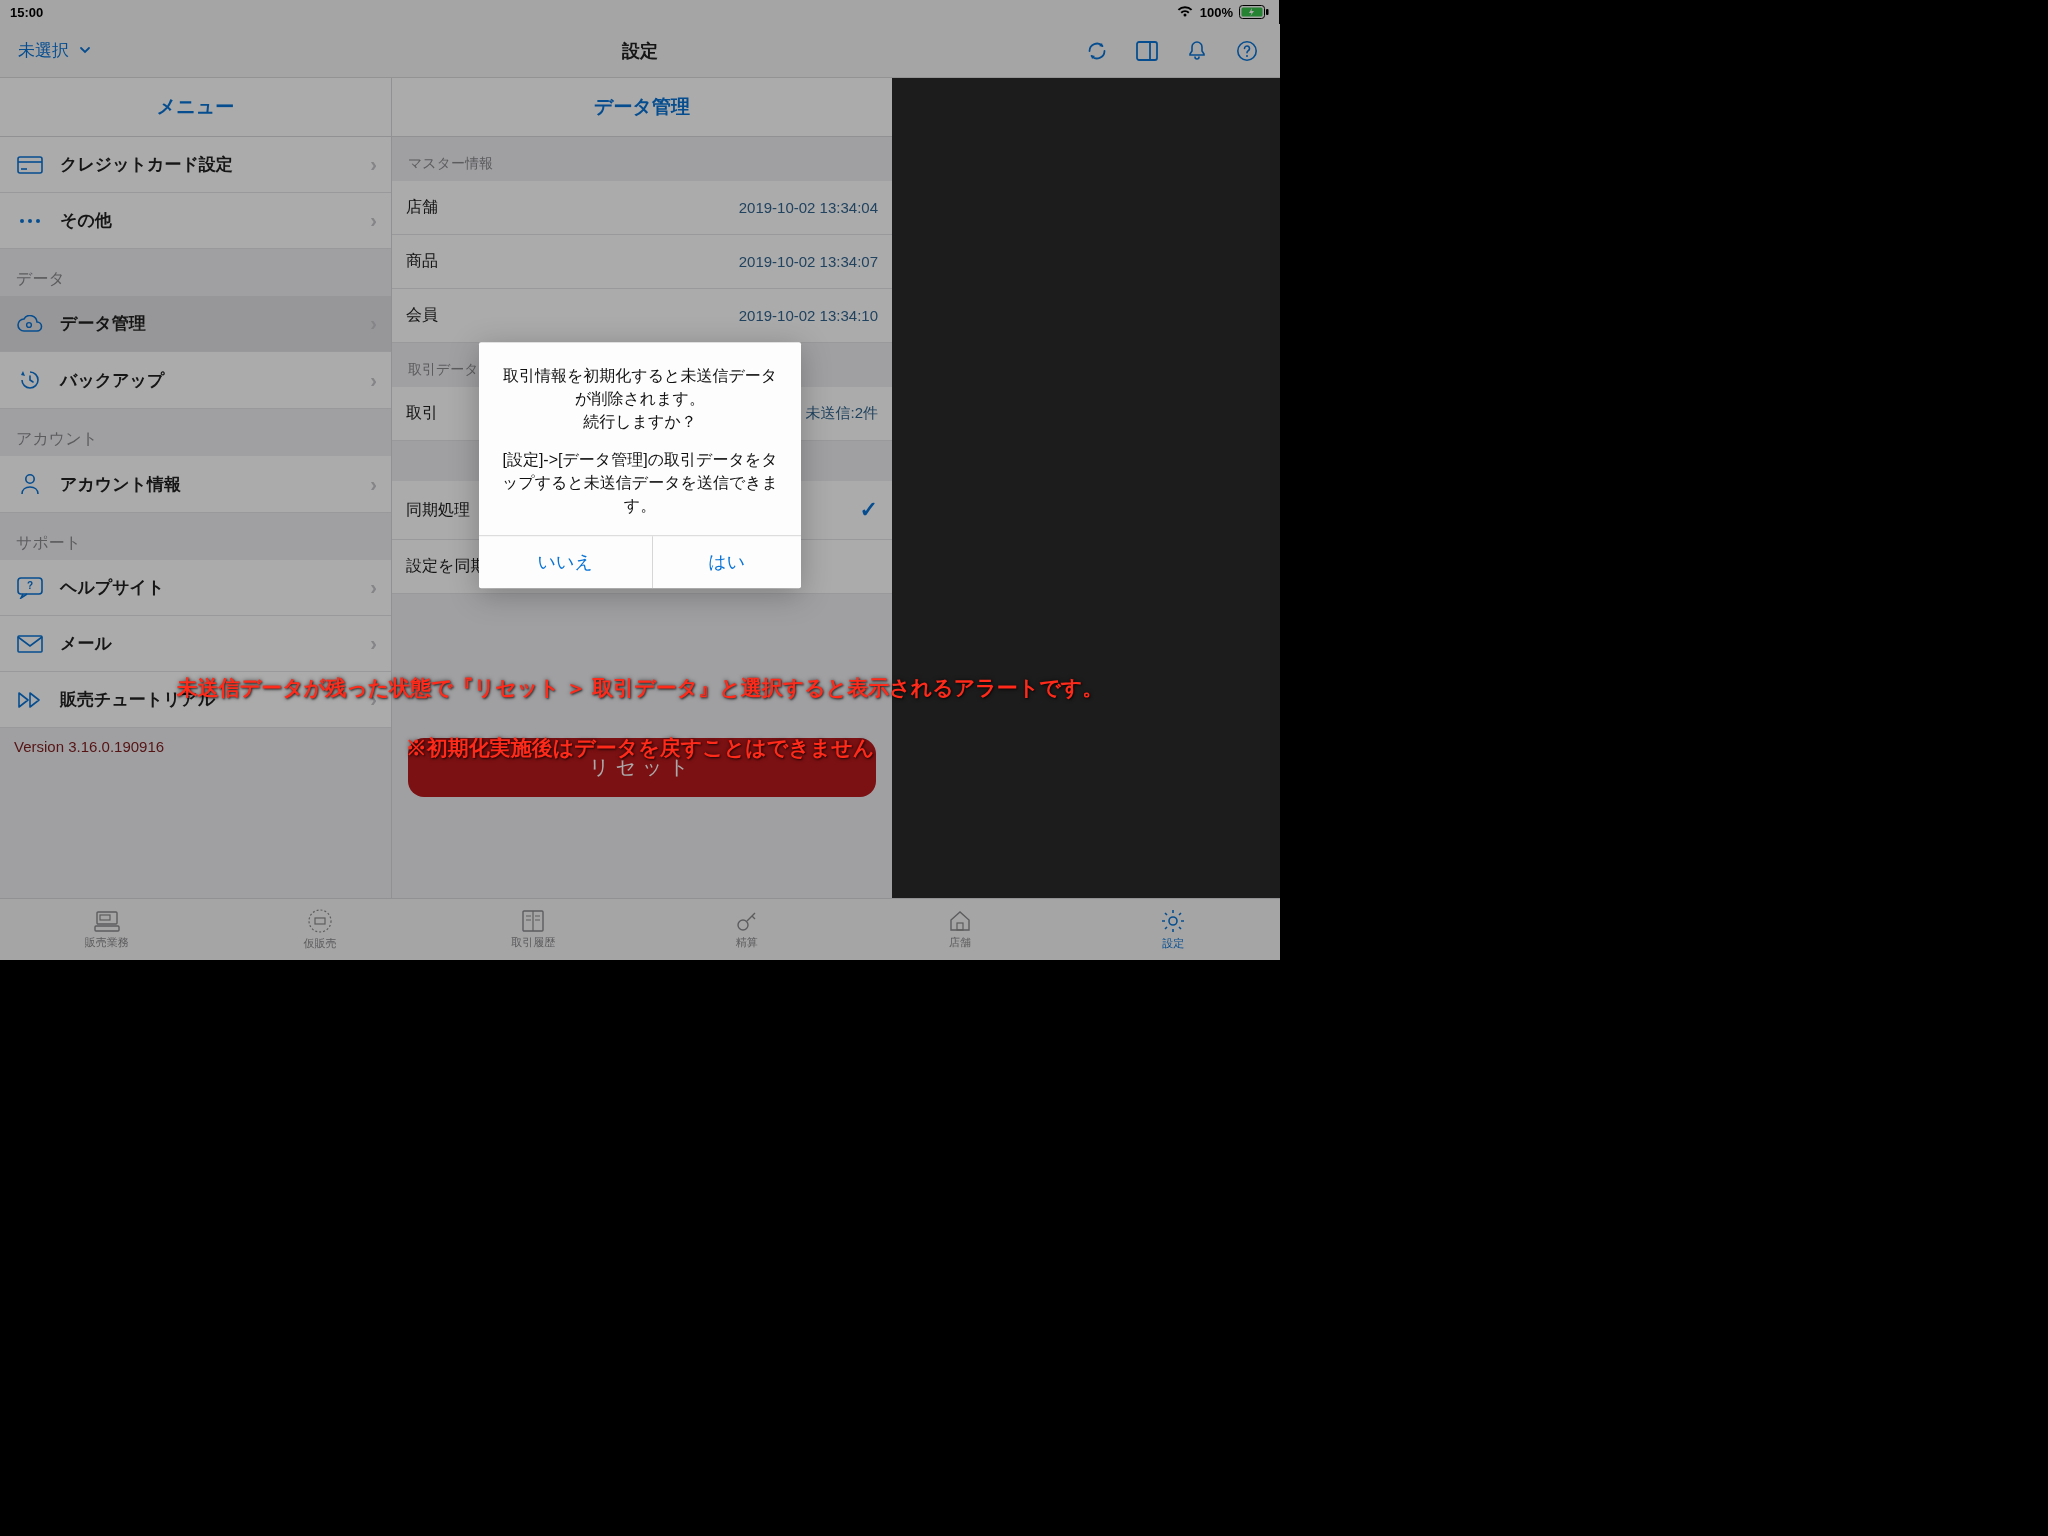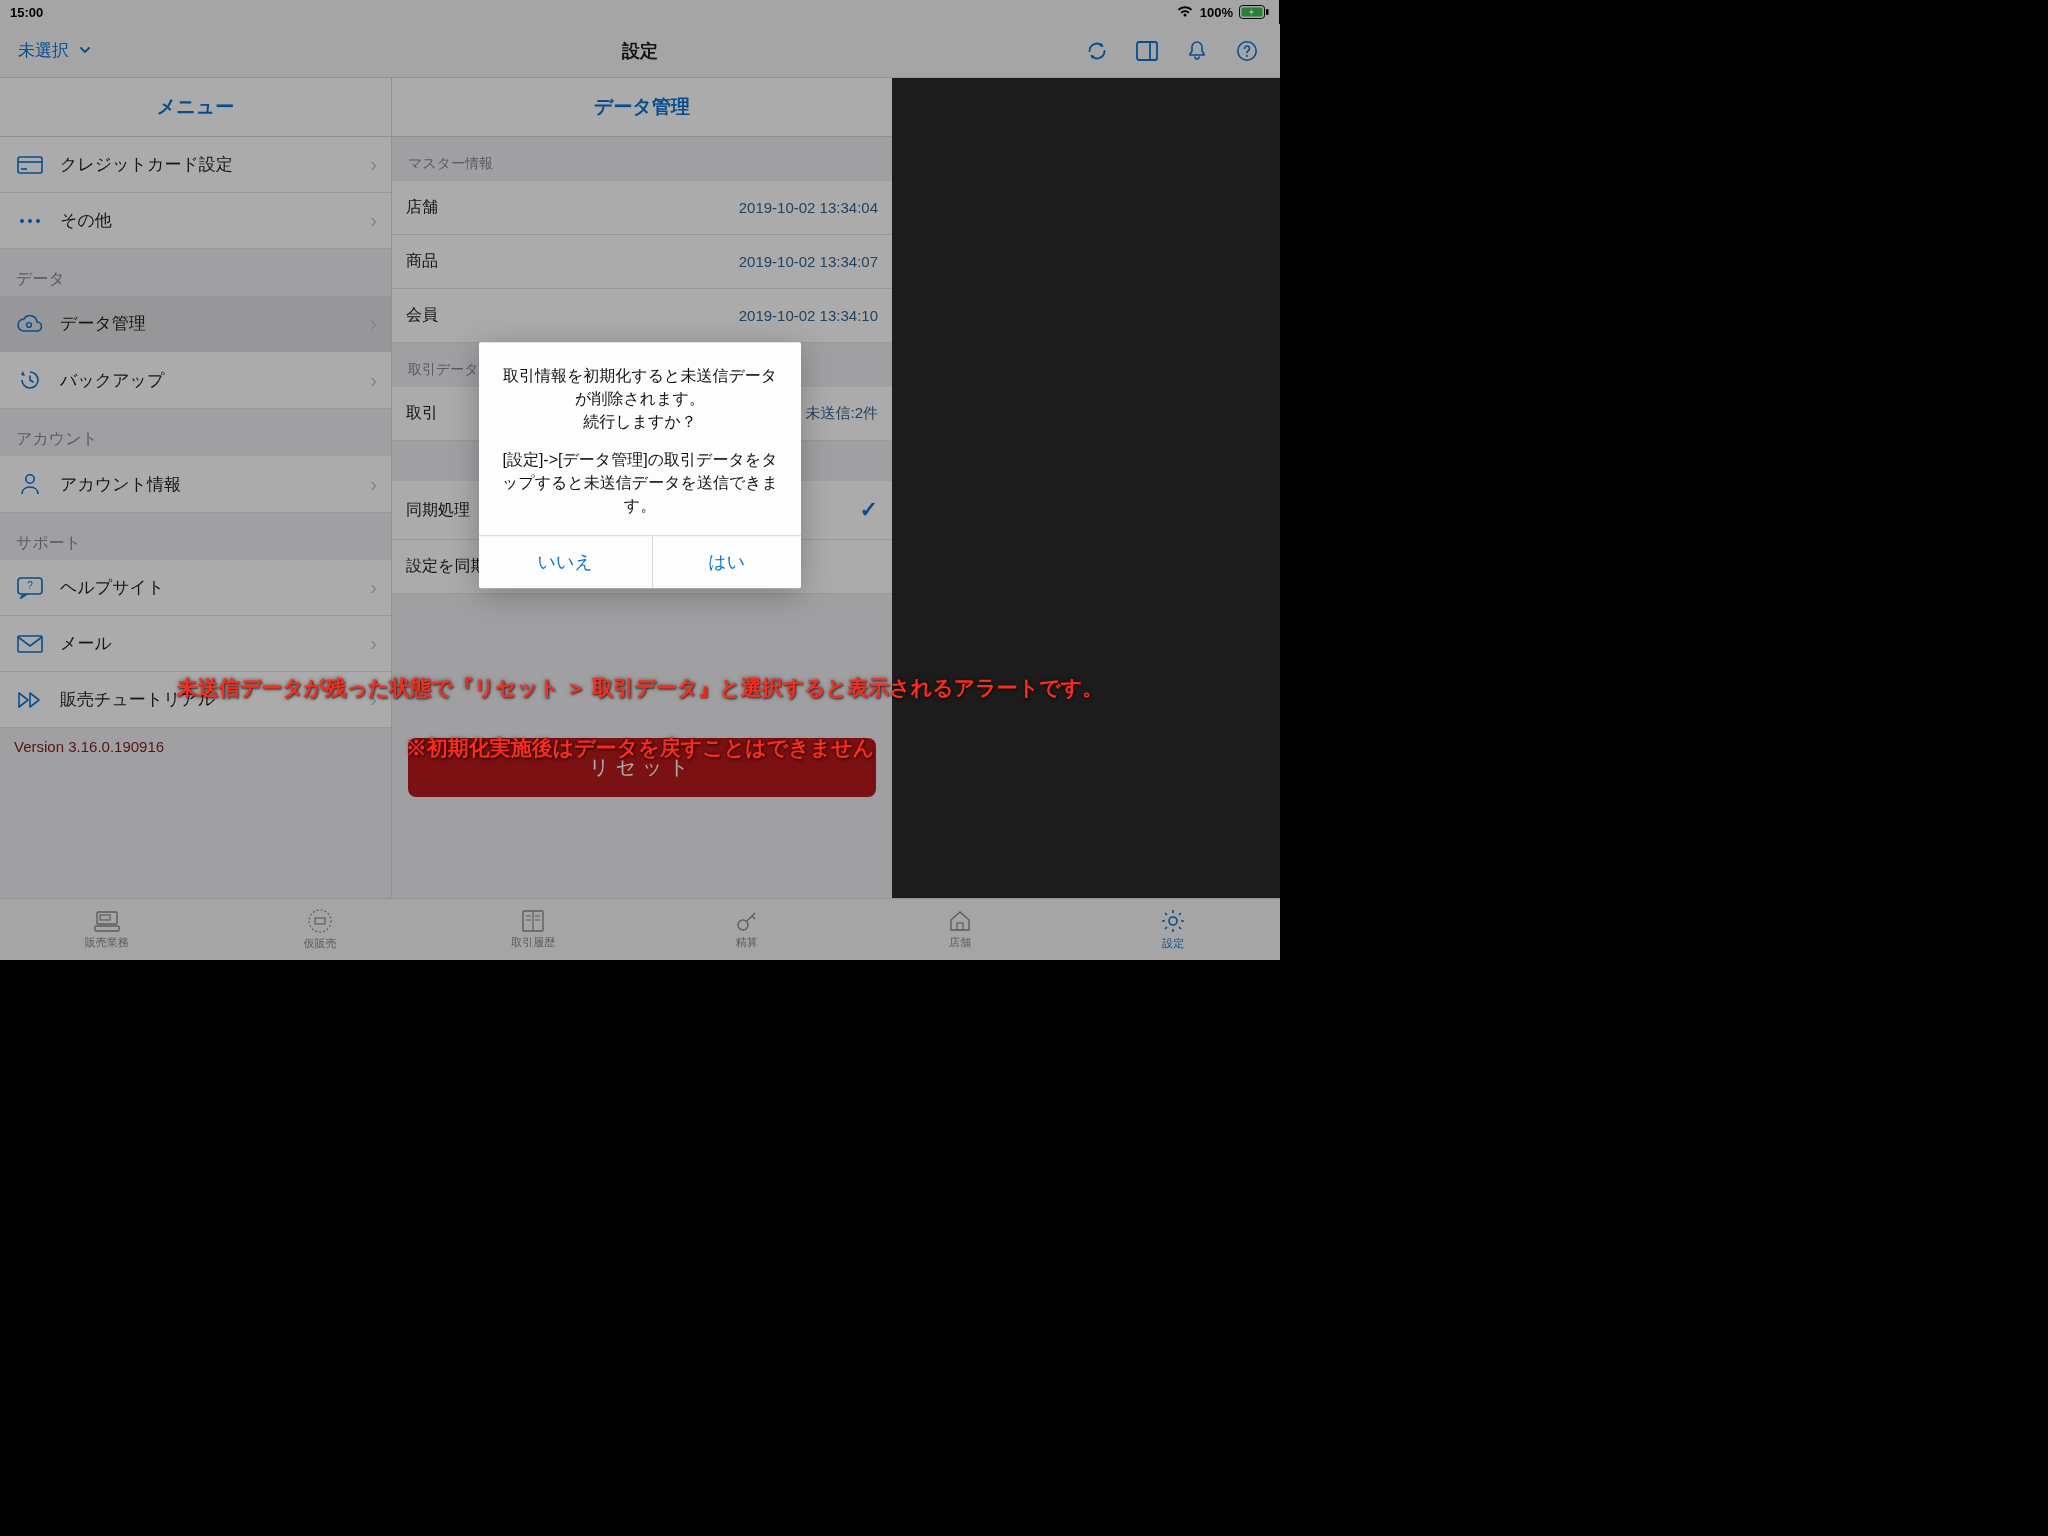--- a/index.html
+++ b/index.html
@@ -18,39 +18,39 @@
   .nav-title { position:absolute; left:0; right:0; text-align:center; font-size:18px; font-weight:600; color:#222; pointer-events:none; }
   .nav-right { margin-left:auto; display:flex; align-items:center; gap:28px; padding-right:22px; color:#0a74d6; }
   .nav-icon { width:22px; height:22px; display:inline-flex; align-items:center; justify-content:center; }
 
   
   .content { position:absolute; top:78px; left:0; bottom:62px; right:0; display:flex; background:#efeff4; }
   .sidebar { width:392px; background:#efeff4; border-right:1px solid #d8d8db; display:flex; flex-direction:column; }
   .sidebar-header { background:#fff; border-bottom:1px solid #d8d8db; text-align:center; color:#0a74d6; font-size:19px; font-weight:600; padding:16px 0; }
   .sidebar-body { flex:1; overflow:auto; }
   .section-label { padding:20px 16px 6px; font-size:16px; color:#8a8a8d; }
-  .menu-row { background:#fff; border-bottom:1px solid #e4e4e7; display:flex; align-items:center; padding:16px 14px; font-size:17px; color:#222; position:relative; }
+  .menu-row { background:#fff; border-bottom:1px solid #e4e4e7; display:flex; align-items:center; padding:16px 14px; font-size:17px; color:#222; position:relative;font-weight:bold; }
   .menu-row:first-of-row { border-top:1px solid #e4e4e7; }
   .menu-row.selected { background:#e2e2e5; }
   .menu-row .chev { margin-left:auto; color:#c7c7cc; font-size:20px; }
   .menu-icon { width:32px; display:inline-flex; align-items:center; justify-content:center; margin-right:14px; color:#0a74d6; }
   .version { padding:10px 14px; color:#7f1d1d; font-size:15px; }
 
   
   .main { flex:1; display:flex; flex-direction:column; background:#efeff4; }
   .main-inner { width:500px; display:flex; flex-direction:column; height:100%; position:relative;}
   .main-header { background:#fff; border-bottom:1px solid #d8d8db; text-align:center; color:#0a74d6; font-size:19px; font-weight:600; padding:16px 0; }
   .main-body { flex:1; overflow:auto; }
   .main-right-gap { position:absolute; top:0; bottom:0; right:0; width:calc(100% - 892px); background:#2b2b2b; }
   .group-label { padding:18px 16px 8px; font-size:14px; color:#8a8a8d; }
   .data-row { background:#fff; border-bottom:1px solid #e4e4e7; display:flex; align-items:center; padding:16px 14px; font-size:16px; color:#222; justify-content:space-between; }
   .data-row .ts { color:#33658f; font-size:15px; }
   .check-row .check { color:#0a74d6; font-size:22px; font-weight:700; }
   .reset-wrap { padding:24px 16px; }
-  .reset-btn { background:#b81a1d; color:#fff; text-align:center; font-size:20px; letter-spacing:6px; padding:16px 0; border-radius:8px; }
+  .reset-btn { background:#b81a1d; color:#fff; text-align:center; font-size:20px; letter-spacing:6px; padding:16px 0; border-radius:16px; }
 
   
   .tabbar { position:absolute; left:0; right:0; bottom:0; height:62px; background:#f7f7f7; border-top:1px solid #d8d8db; display:flex; }
   .tab { flex:1; display:flex; flex-direction:column; align-items:center; justify-content:center; gap:2px; color:#8a8a8d; font-size:11px; }
   .tab.active { color:#0a74d6; }
   .tab svg { display:block; }
 
   
   .dim { position:absolute; inset:0; background:rgba(0,0,0,0.33); }
 

